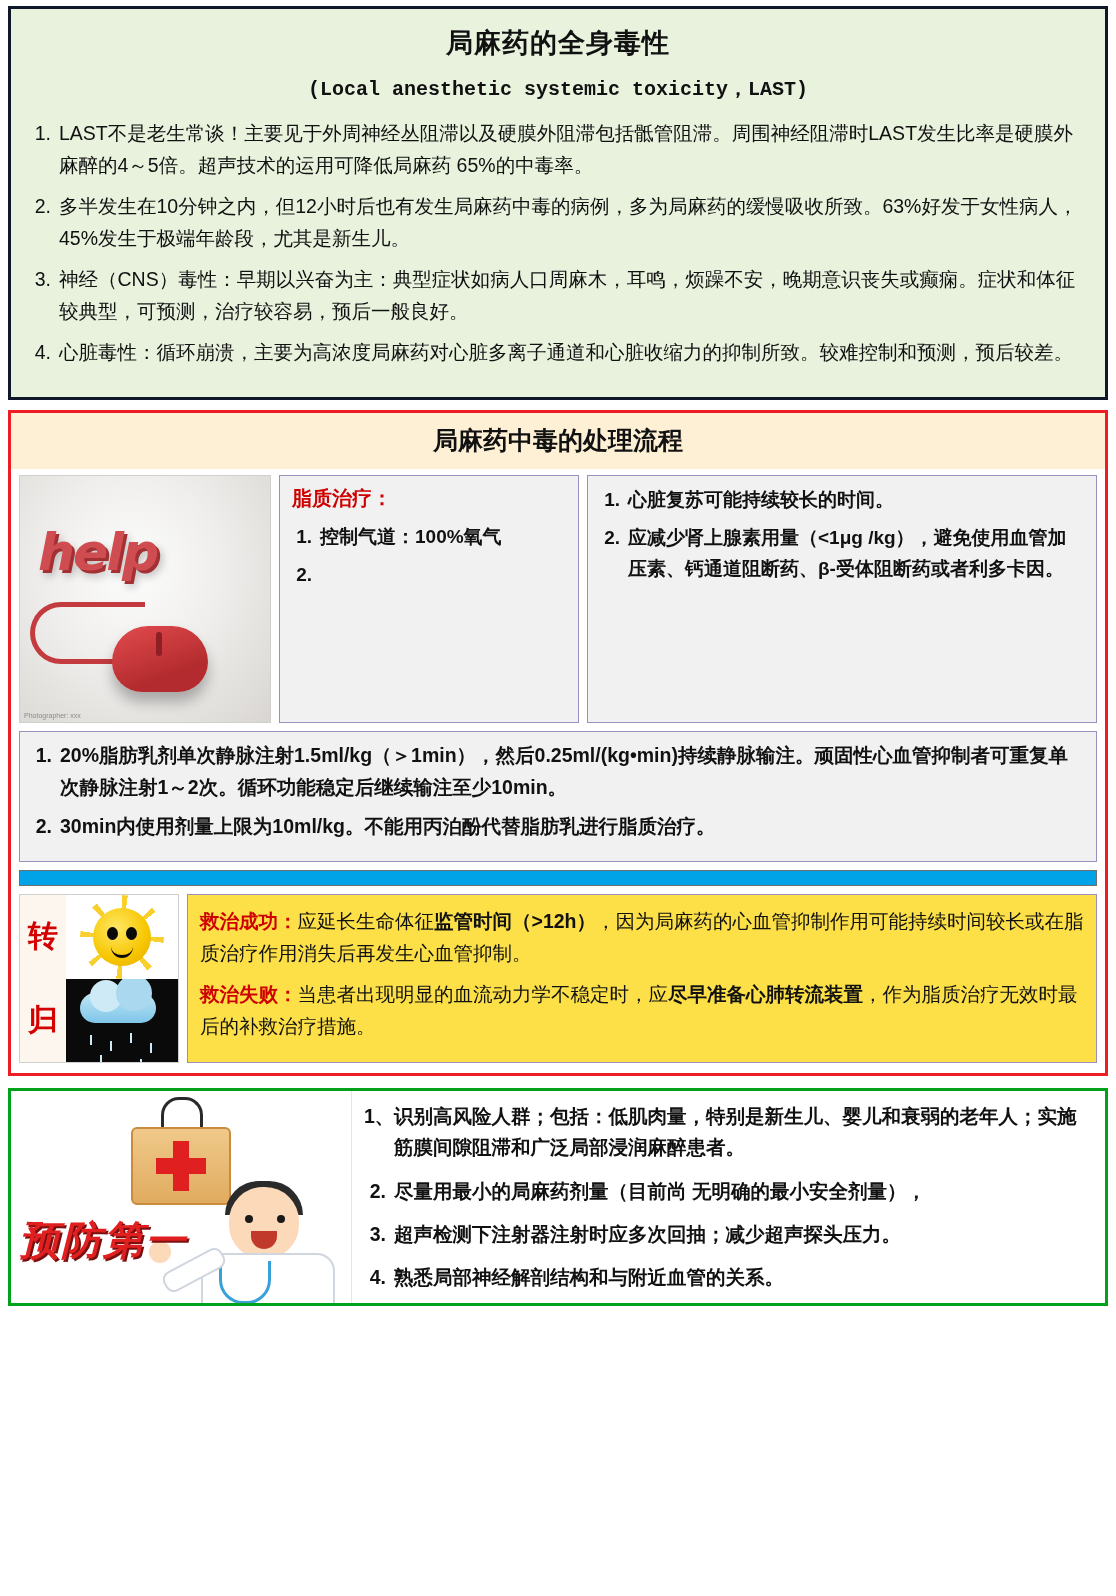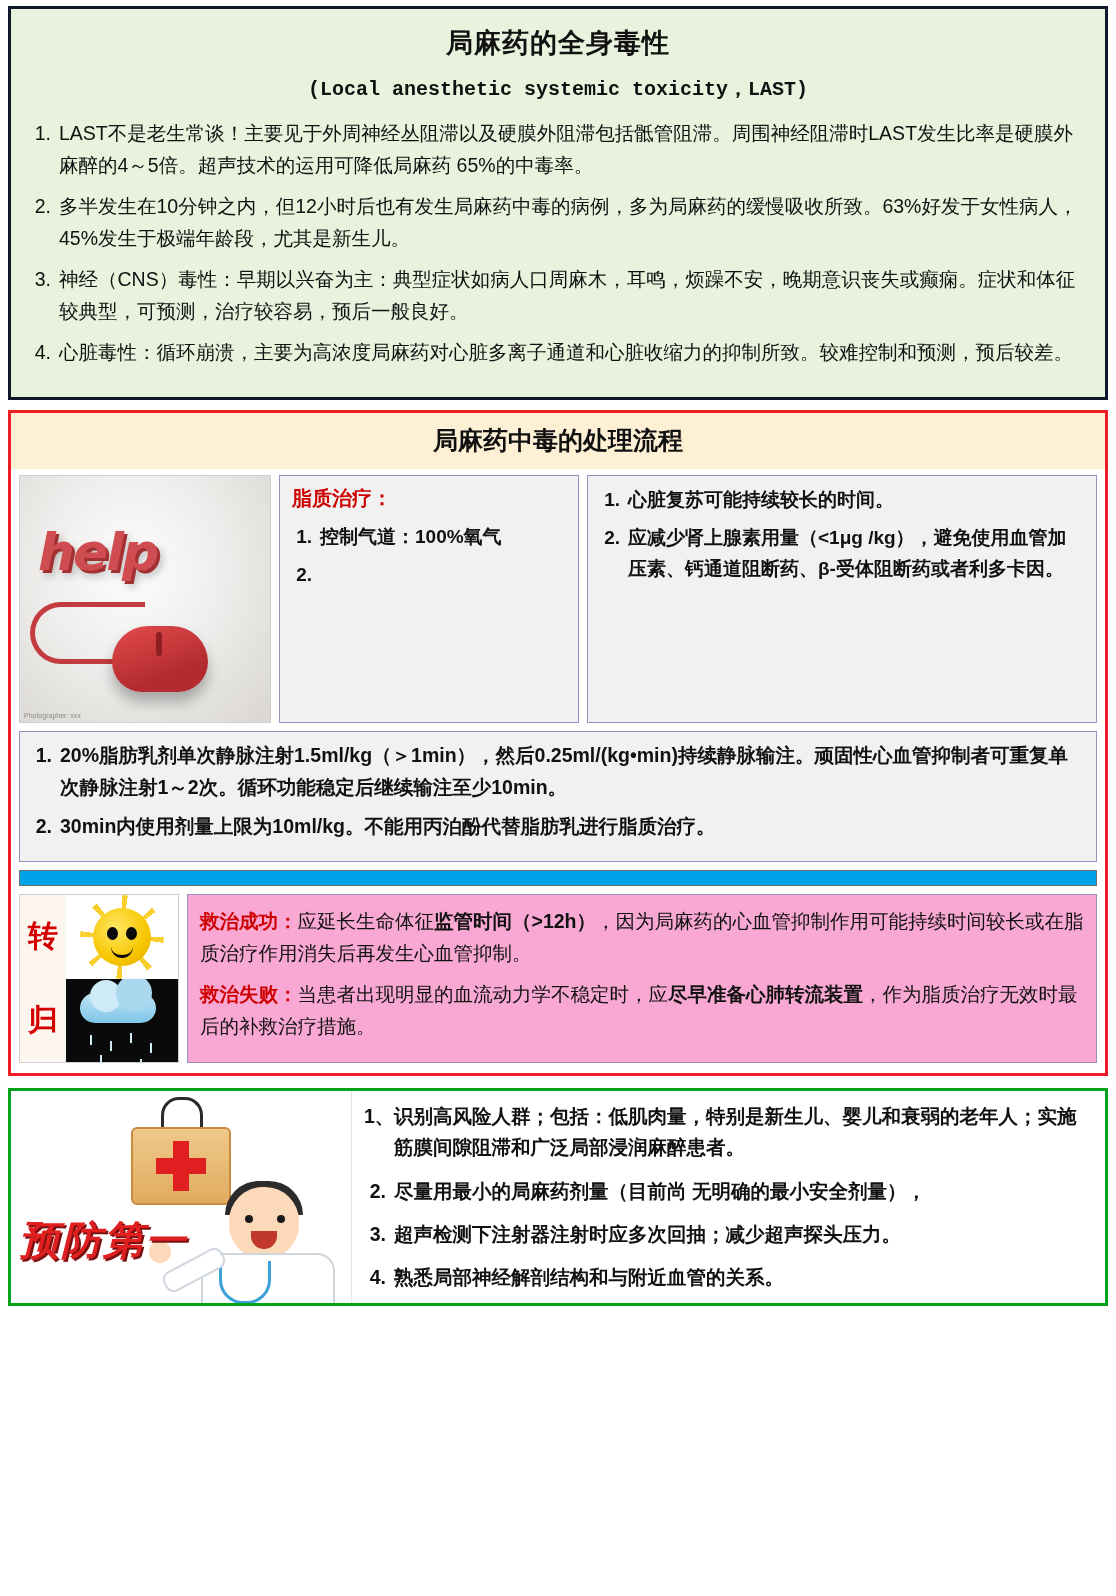--- a/index.html
+++ b/index.html
@@ -186,21 +186,21 @@
   .zgimg .rain .cloud{
     position:absolute;left:14px;top:14px;width:76px;height:30px;border-radius:18px;
     background:linear-gradient(180deg,#bfe6f5,#7fc5e8);
   }
   .zgimg .rain .cloud:before{content:"";position:absolute;left:10px;top:-13px;width:32px;height:32px;border-radius:50%;background:#cfeaf7;}
   .zgimg .rain .cloud:after{content:"";position:absolute;left:36px;top:-18px;width:36px;height:36px;border-radius:50%;background:#a9d8ef;}
   .zgimg .rain .drop{position:absolute;width:2px;height:10px;background:#cfe9f7;}
   .out-txt{
     flex:1;
     border:1px solid #9c8fbf;
-    background:#f9a8d4;
+    background:#fde047;
     padding:10px 12px 12px 12px;
     box-sizing:border-box;
     font-size:19.5px;
     line-height:1.66;
   }
   .out-txt p{margin:0 0 8px 0;}
   .out-txt .lbl{color:#ce0000;font-weight:bold;}
   .out-txt b{font-weight:bold;}
 
   

